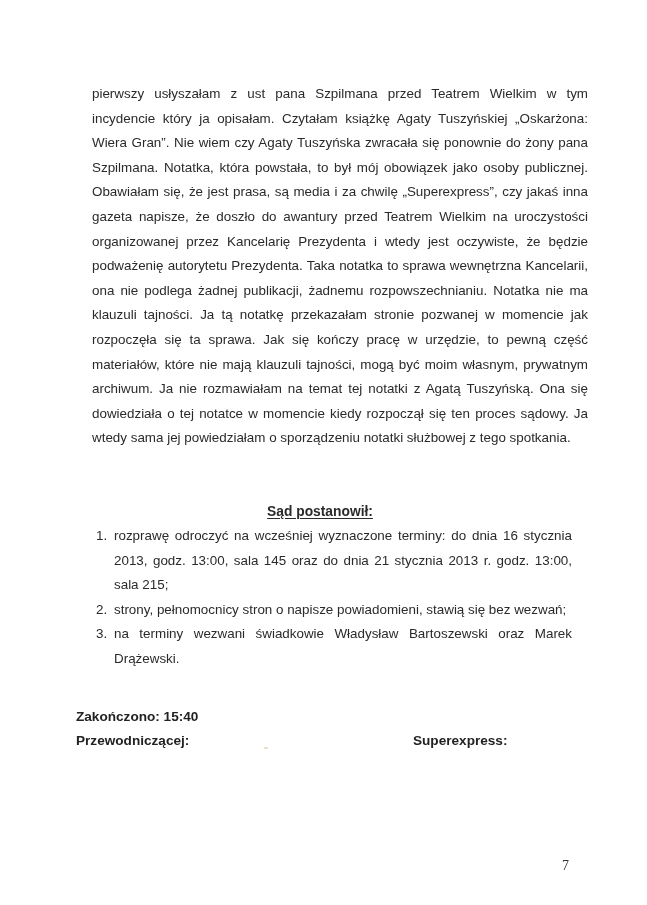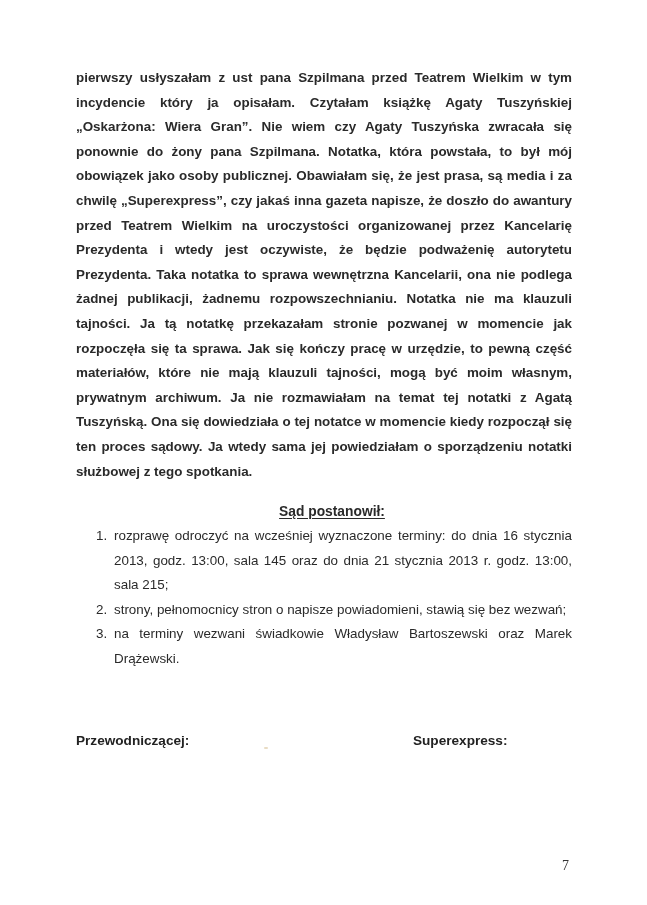--- a/index.html
+++ b/index.html
@@ -23,31 +23,30 @@
       background: #ffffff;
     }
     .body-text {
       position: absolute;
       left: 76px;
       width: 496px;
       font-size: 13.4px;
       line-height: 24.6px;
     }
     .para {
-      margin: 0;
+      margin: 16px;
       text-align: justify;
       text-align-last: left;
-      font-weight: bold;
     }
     #p1 { position: absolute; left: 76px; top: 66px; width: 496px; }
     #p2 { position: absolute; left: 76px; top: 426px; width: 496px; }
     #p3 { position: absolute; left: 76px; top: 476px; width: 496px; }
     .heading {
       position: absolute;
-      left: 84px;
+      left: 72px;
       top: 500px;
       width: 496px;
       text-align: center;
       font-weight: bold;
       font-size: 13.8px;
       line-height: 24.6px;
     }
     .heading span {
       text-decoration: underline;
       text-underline-offset: 2px;
@@ -123,19 +122,20 @@
     <li>
       <span class="num">2.</span>
       <span> strony, pełnomocnicy stron o napisze powiadomieni, stawią się bez wezwań;</span>
     </li>
     <li>
       <span class="num">3.</span>
       <span>na terminy wezwani świadkowie Władysław Bartoszewski oraz Marek Drążewski.</span>
     </li>
   </ol>
 
+  <div id="ended" class="closing">Zakończono: 15:40</div>
   <div id="chair" class="closing">Przewodniczącej:</div>
   <div id="clerk" class="closing">Superexpress:</div>
 
   <div class="speck"></div>
 
   <div class="page-number">7</div>
 </div>
 
 </body></html>

